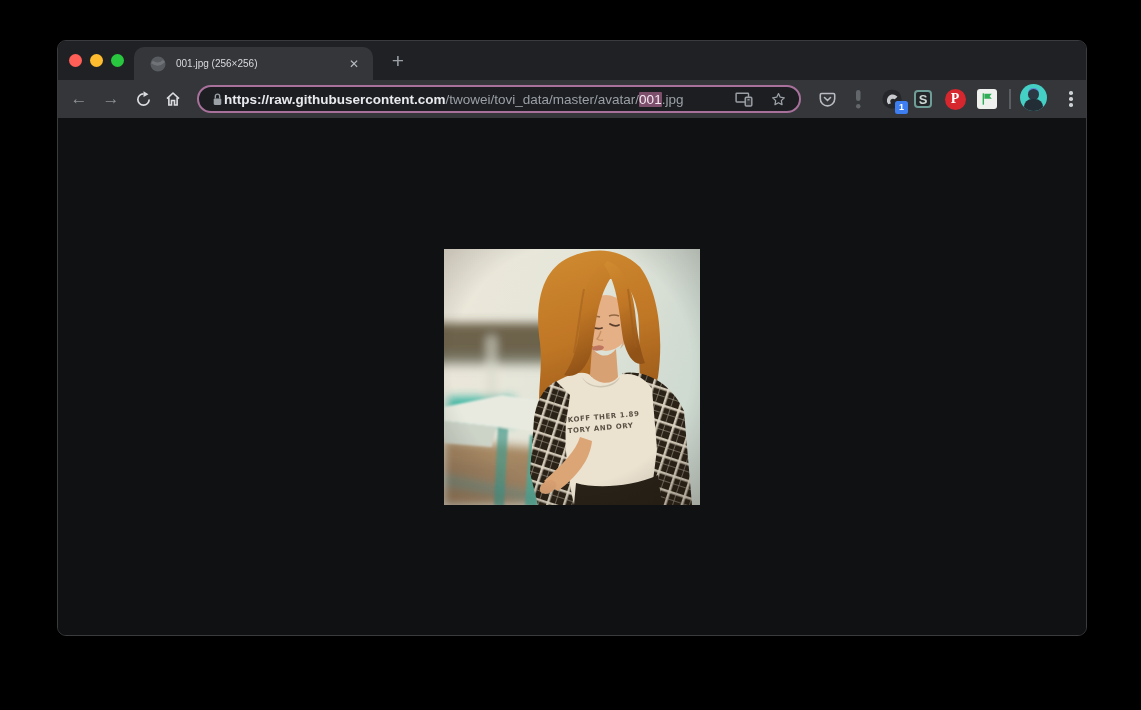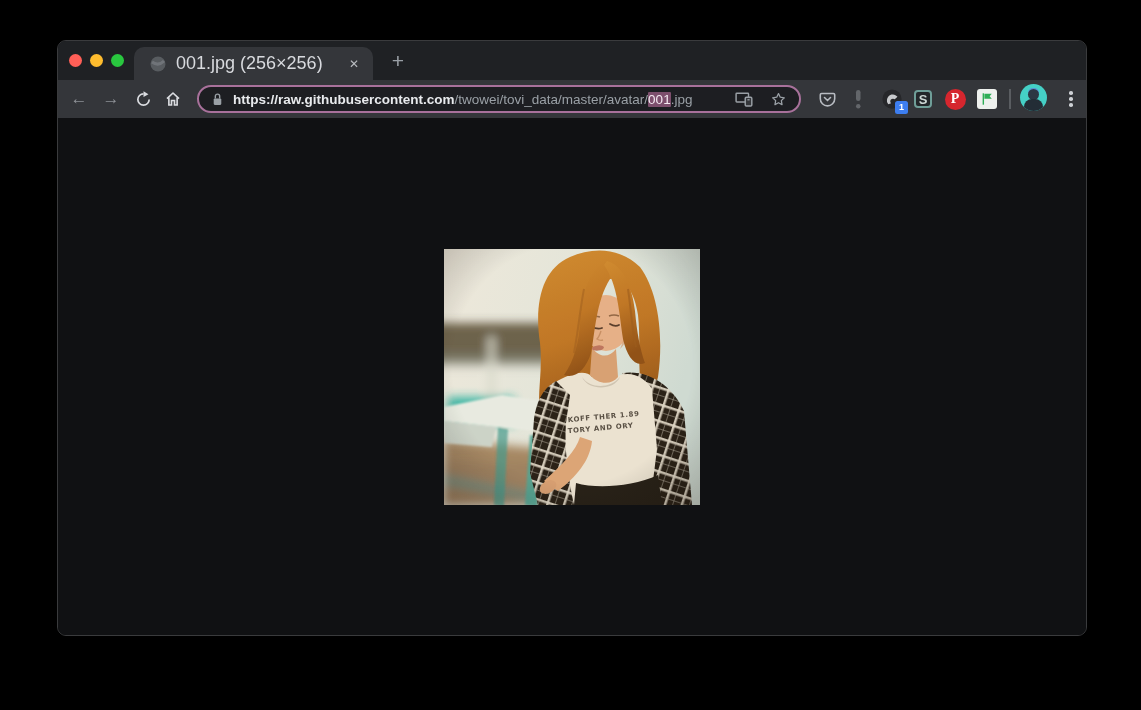--- a/index.html
+++ b/index.html
@@ -8,34 +8,34 @@
     background:#101113;border:1px solid #3a3b3d;box-shadow:0 14px 50px rgba(0,0,0,.7);overflow:hidden;}
   
   .tabstrip{position:absolute;left:0;top:0;width:100%;height:39px;background:#1f2124;}
   .traffic{position:absolute;top:13px;width:13px;height:13px;border-radius:50%;}
   .t-red{left:11px;background:#ff5f57;}
   .t-yellow{left:32px;background:#febc2e;}
   .t-green{left:53px;background:#29c73f;}
   .tab{position:absolute;left:76px;top:6px;width:239px;height:33px;background:#34363a;
     border-radius:10px 10px 0 0;display:flex;align-items:center;padding:0 10px;box-sizing:border-box;}
   .tab-favicon{width:16px;height:16px;margin-left:6px;flex:0 0 auto;}
-  .tab-title{margin-left:10px;color:#d8dade;font-size:18px;white-space:nowrap;overflow:hidden;flex:1;}
+  .tab-title{margin-left:10px;color:#d8dade;font-size:10px;white-space:nowrap;overflow:hidden;flex:1;}
   .tab-close{flex:0 0 auto;color:#b9bcc0;font-size:12px;width:18px;height:18px;line-height:18px;
     text-align:center;border-radius:4px;cursor:default;}
   .newtab{position:absolute;left:327px;top:8px;width:26px;height:26px;color:#9aa0a6;font-size:21px;
     line-height:24px;text-align:center;border-radius:50%;}
   
   .toolbar{position:absolute;left:0;top:39px;width:100%;height:38px;background:#34363a;}
   .navbtn{position:absolute;top:7px;width:24px;height:24px;display:flex;align-items:center;
     justify-content:center;border-radius:50%;}
   .arrow{color:#8e9196;font-size:17px;}
   .omnibox{position:absolute;left:139px;top:5px;width:604px;height:28px;border-radius:15px;
     background:#1d1e22;border:2px solid #a8719b;box-sizing:border-box;display:flex;align-items:center;
     padding:0 12px;}
-  .urltext{font-size:13.5px;margin-left:9px;white-space:nowrap;overflow:hidden;flex:1;}
+  .urltext{font-size:13.5px;white-space:nowrap;overflow:hidden;flex:1;}
   .url-host{color:#e8eaed;font-weight:bold;}
   .url-path{color:#9aa0a6;}
   .url-sel{background:#7d4f6d;color:#f4e9f1;border-radius:1px;}
   .omni-icons{display:flex;align-items:center;gap:16px;margin-left:10px;flex:0 0 auto;}
   .acticon{position:absolute;top:7px;width:24px;height:24px;display:flex;align-items:center;
     justify-content:center;}
   .ext-badge{position:absolute;right:-4px;bottom:-3px;width:13px;height:13px;background:#3d7ef0;
     border-radius:2.5px;color:#fff;font-size:9px;font-weight:bold;line-height:13px;text-align:center;}
   .stylus-box{width:18px;height:18px;border:2px solid #6f9e98;border-radius:4px;color:#cdd8d5;
     font-size:13px;font-weight:bold;display:flex;align-items:center;justify-content:center;

